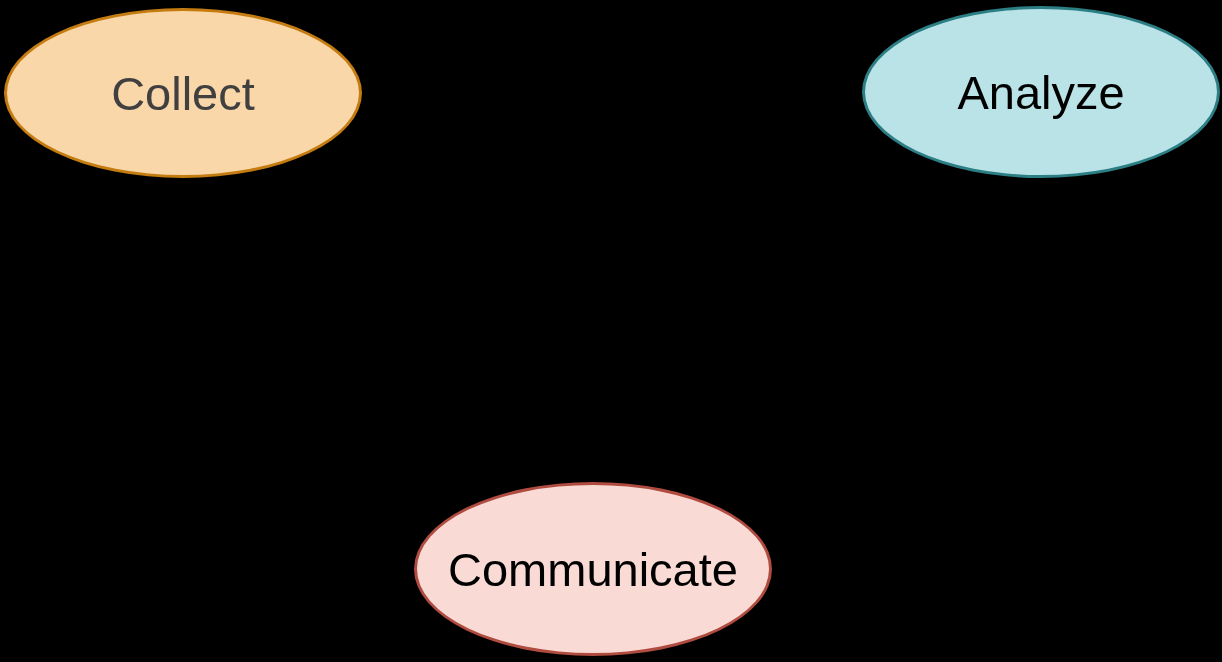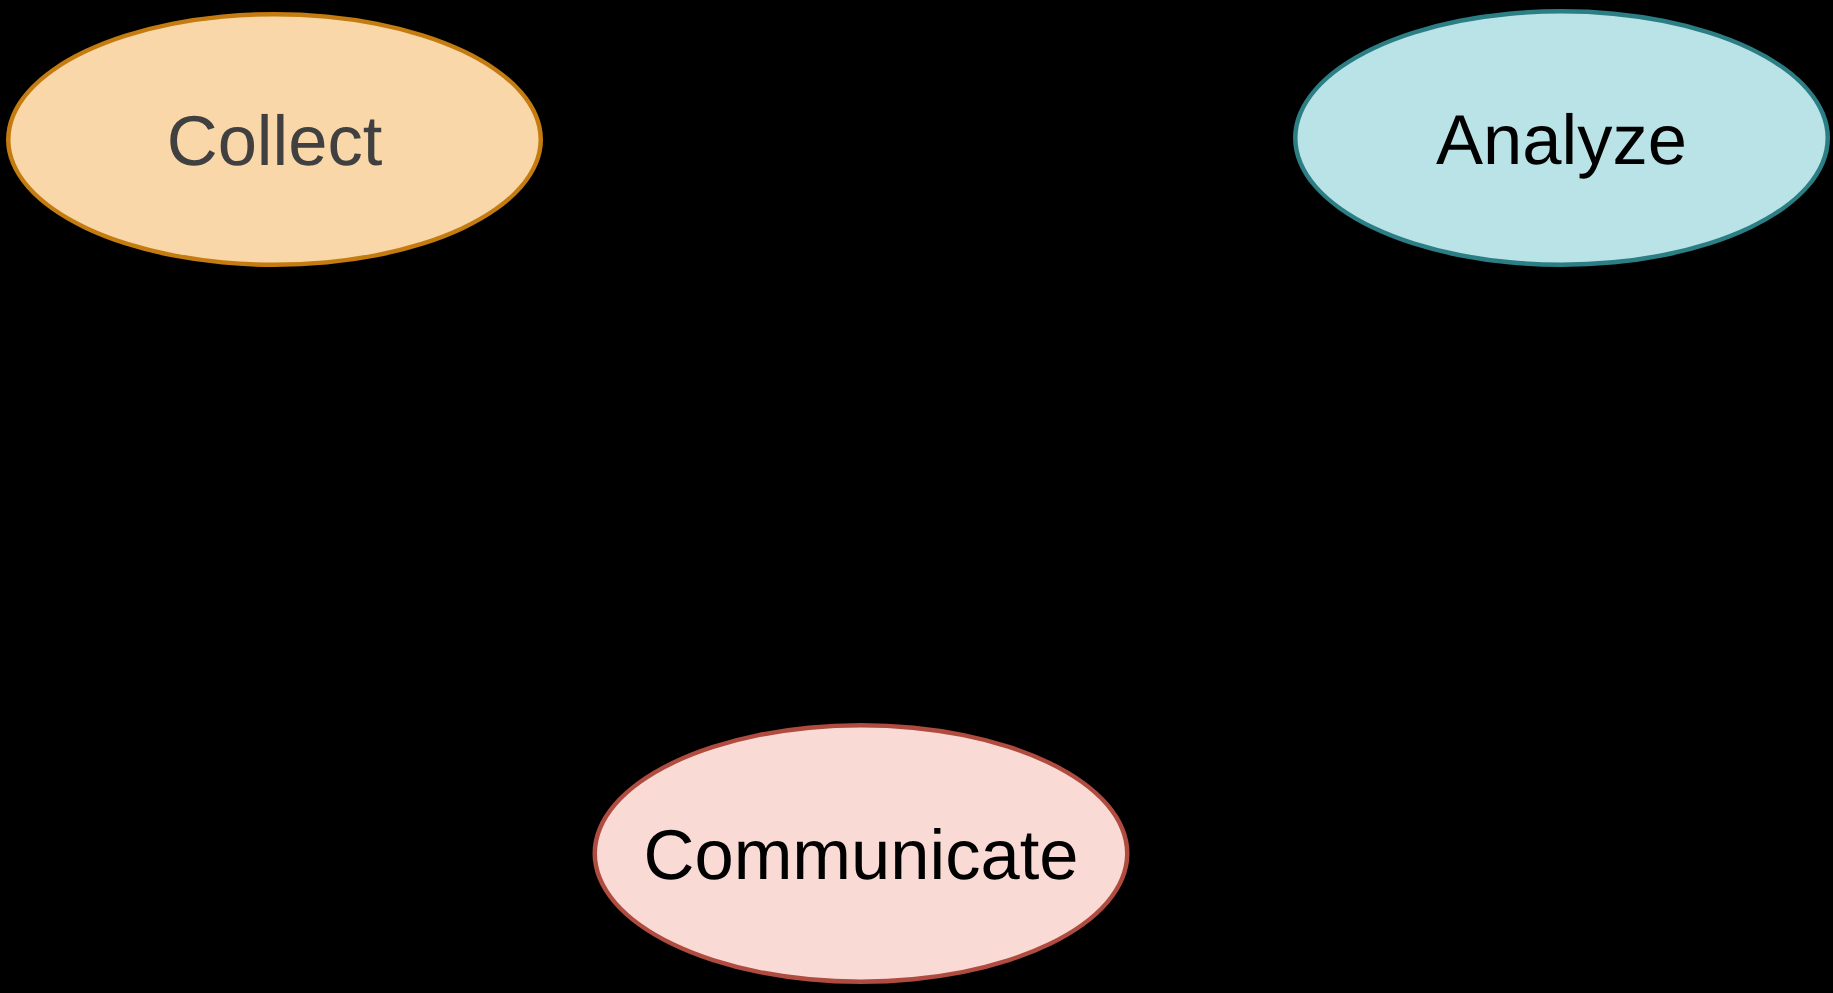--- a/index.html
+++ b/index.html
@@ -39,21 +39,21 @@
     width: 358px;
     height: 170px;
   }
   .node-analyze {
     left: 862px;
     top: 6px;
     width: 358px;
     height: 172px;
   }
   .node-communicate {
-    left: 395px;
+    left: 414px;
     top: 482px;
     width: 358px;
     height: 174px;
   }
 </style>
 </head>
 <body style="background-color: rgb(0, 0, 0);">
 
 <div class="canvas">
 

